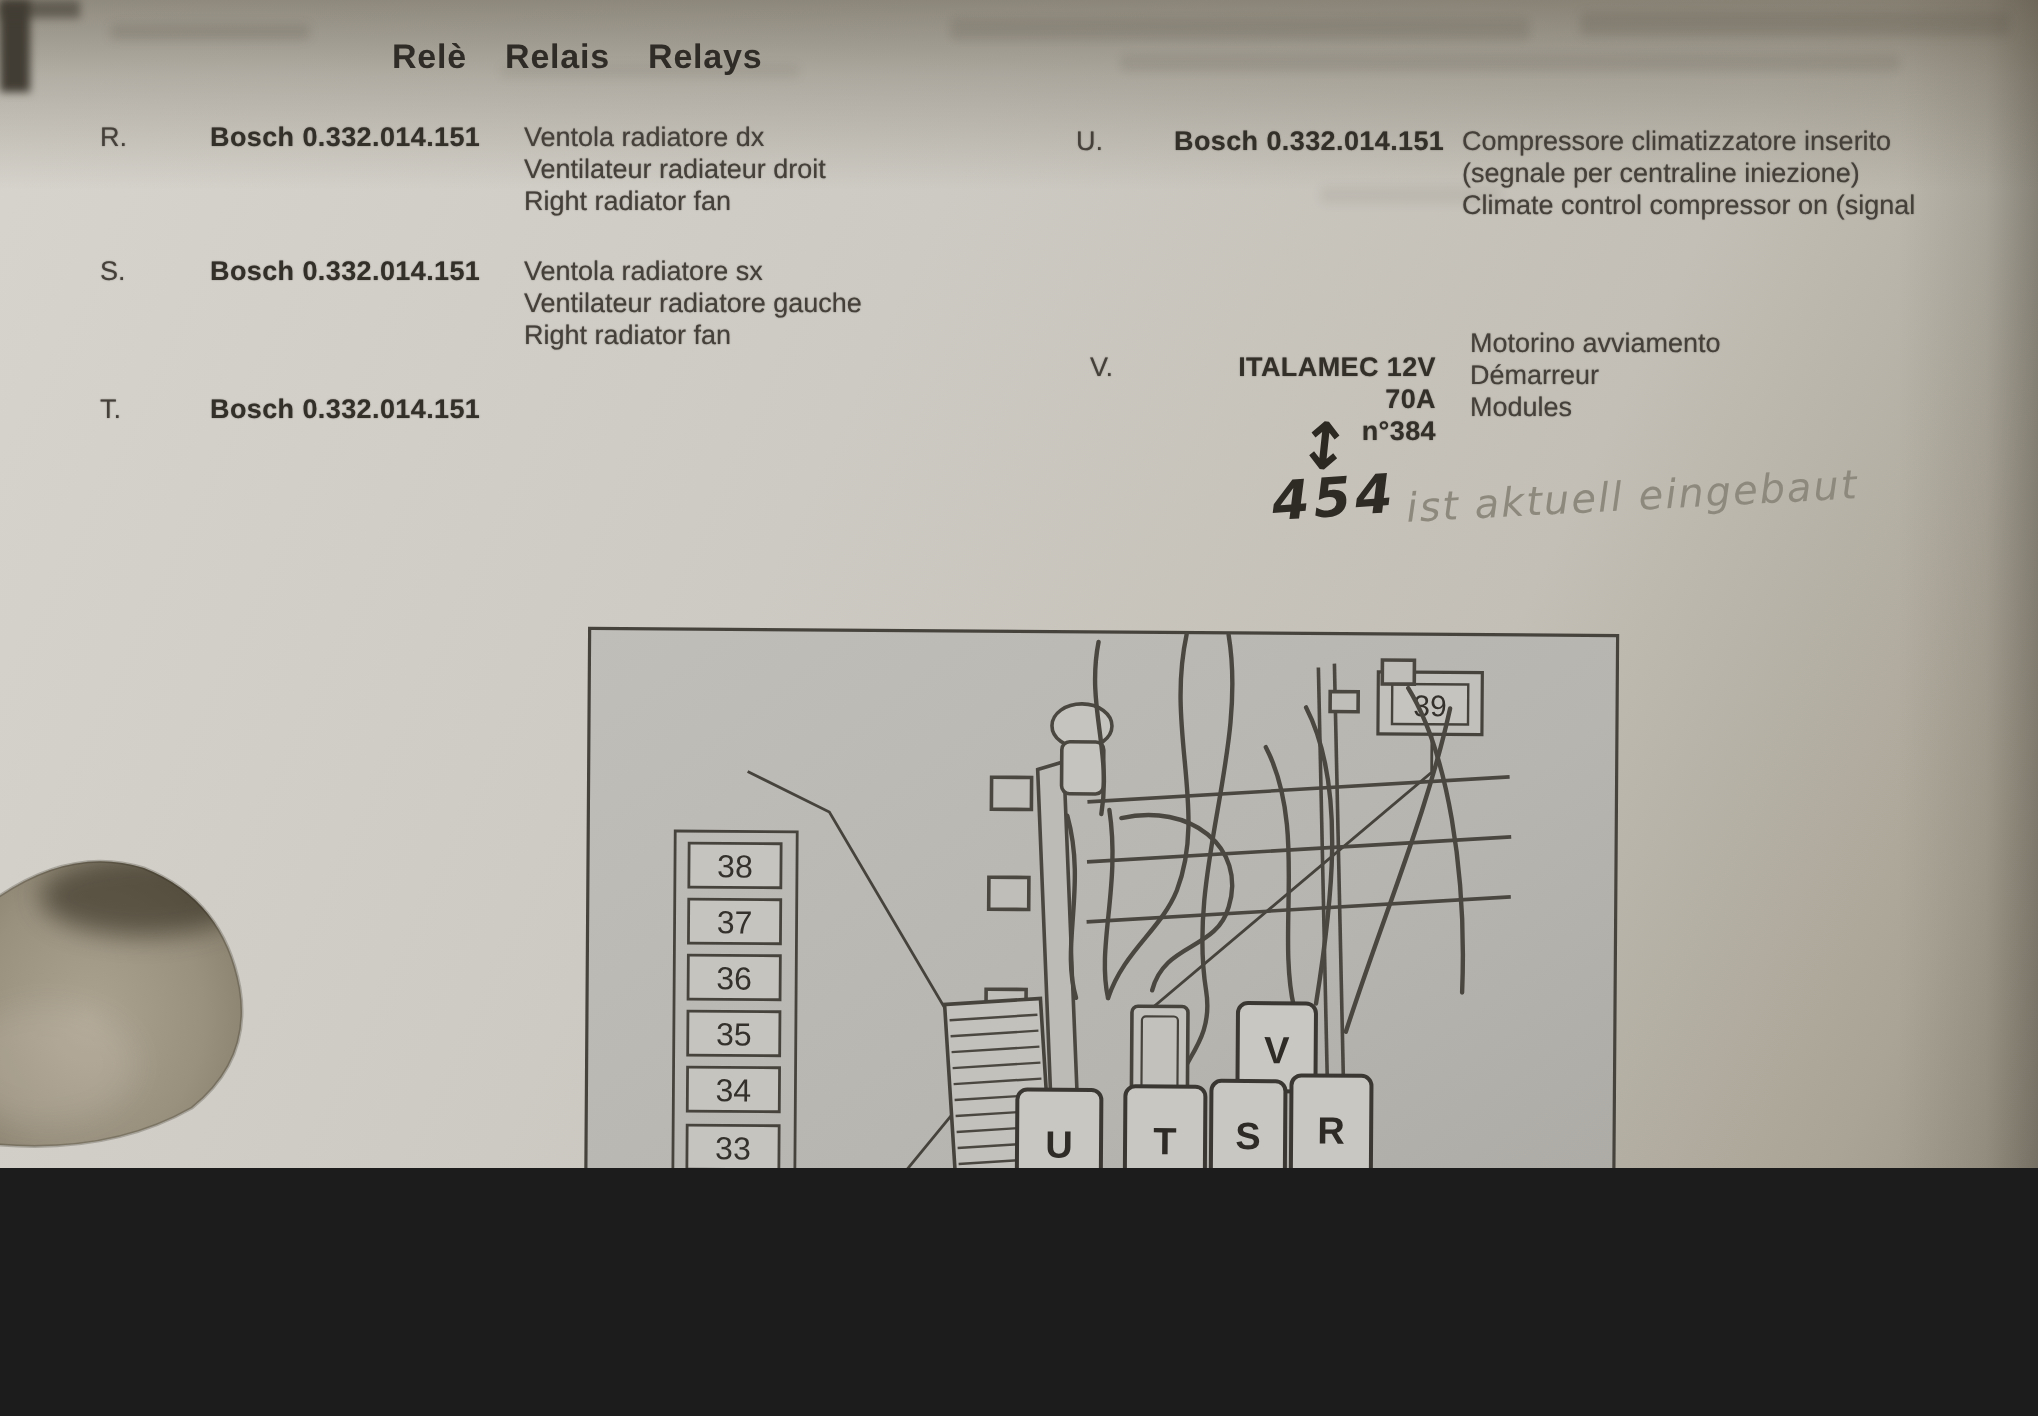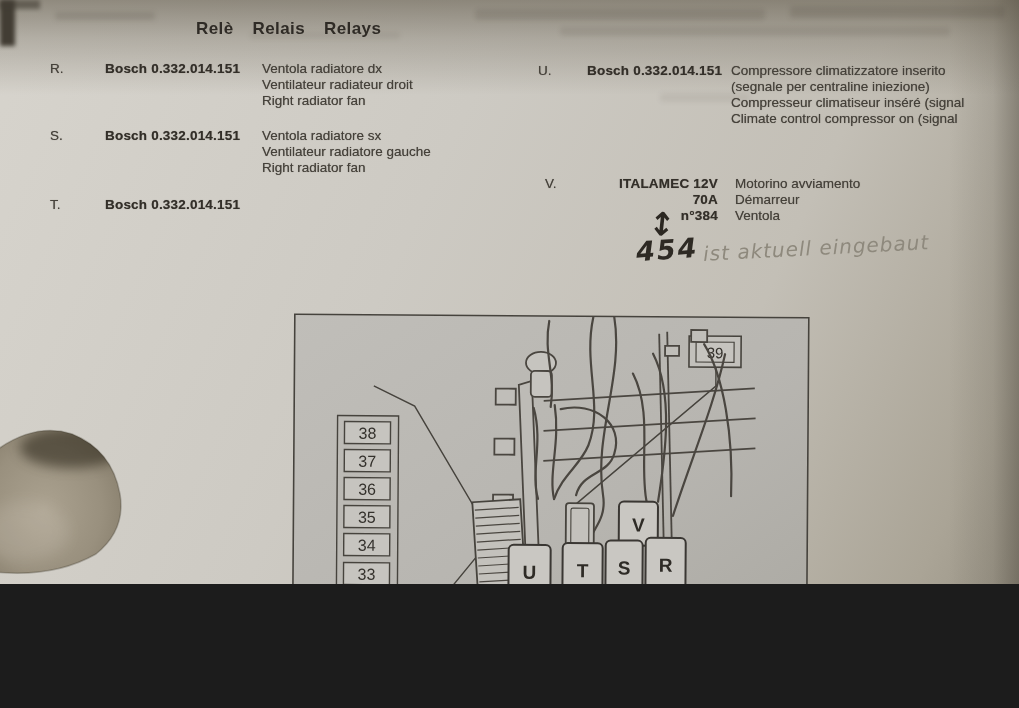--- a/index.html
+++ b/index.html
@@ -63,33 +63,32 @@
   </div>
 
   <div class="abs print" style="left:50px;top:197px">T.</div>
   <div class="abs print part" style="left:105px;top:197px">Bosch 0.332.014.151</div>
 
   <div class="abs print" style="left:538px;top:63px">U.</div>
   <div class="abs print part" style="left:587px;top:63px">Bosch 0.332.014.151</div>
   <div class="abs print" style="left:731px;top:63px">
     <div>Compressore climatizzatore inserito</div>
     <div>(segnale per centraline iniezione)</div>
-    <div>Compresseur climatiseur inséré (signal</div>
     <div>Climate control compressor on (signal</div>
   </div>
 
   <div class="abs print" style="left:545px;top:176px">V.</div>
   <div class="abs print part" style="left:590px;top:176px;width:128px;text-align:right">
     <div>ITALAMEC 12V 70A</div>
     <div>n°384</div>
   </div>
-  <div class="abs print" style="left:735px;top:176px">
+  <div class="abs print" style="left:735px;top:164px">
     <div>Motorino avviamento</div>
     <div>Démarreur</div>
-    <div>Ventola</div>
+    <div>Modules</div>
   </div>
 
   <div id="hw-arrow" class="abs">↕</div>
   <div id="hw-num" class="abs">454</div>
   <div id="hw-note" class="abs">ist aktuell eingebaut</div>
 
   <svg id="diagram" class="abs" width="518" height="382" viewBox="0 0 518 382">
     <defs>
       <linearGradient id="paperGrad" x1="0" y1="0" x2="1" y2="1">
         <stop offset="0" stop-color="#c0beb9"></stop>

